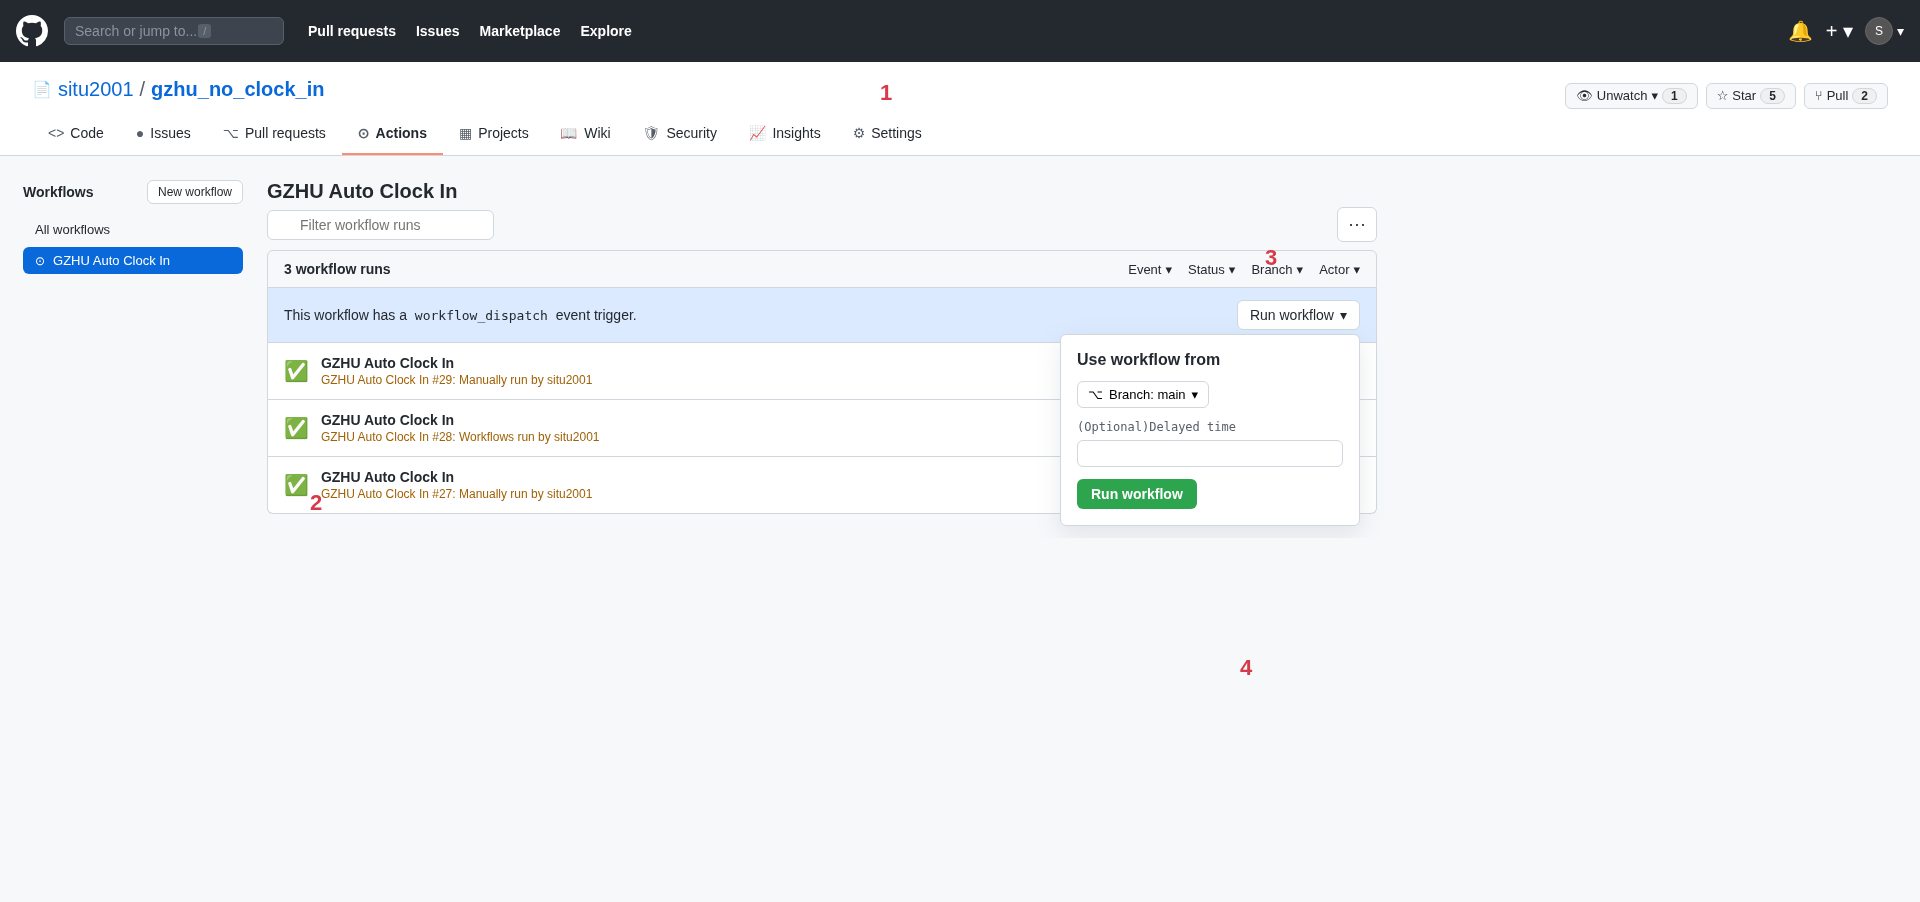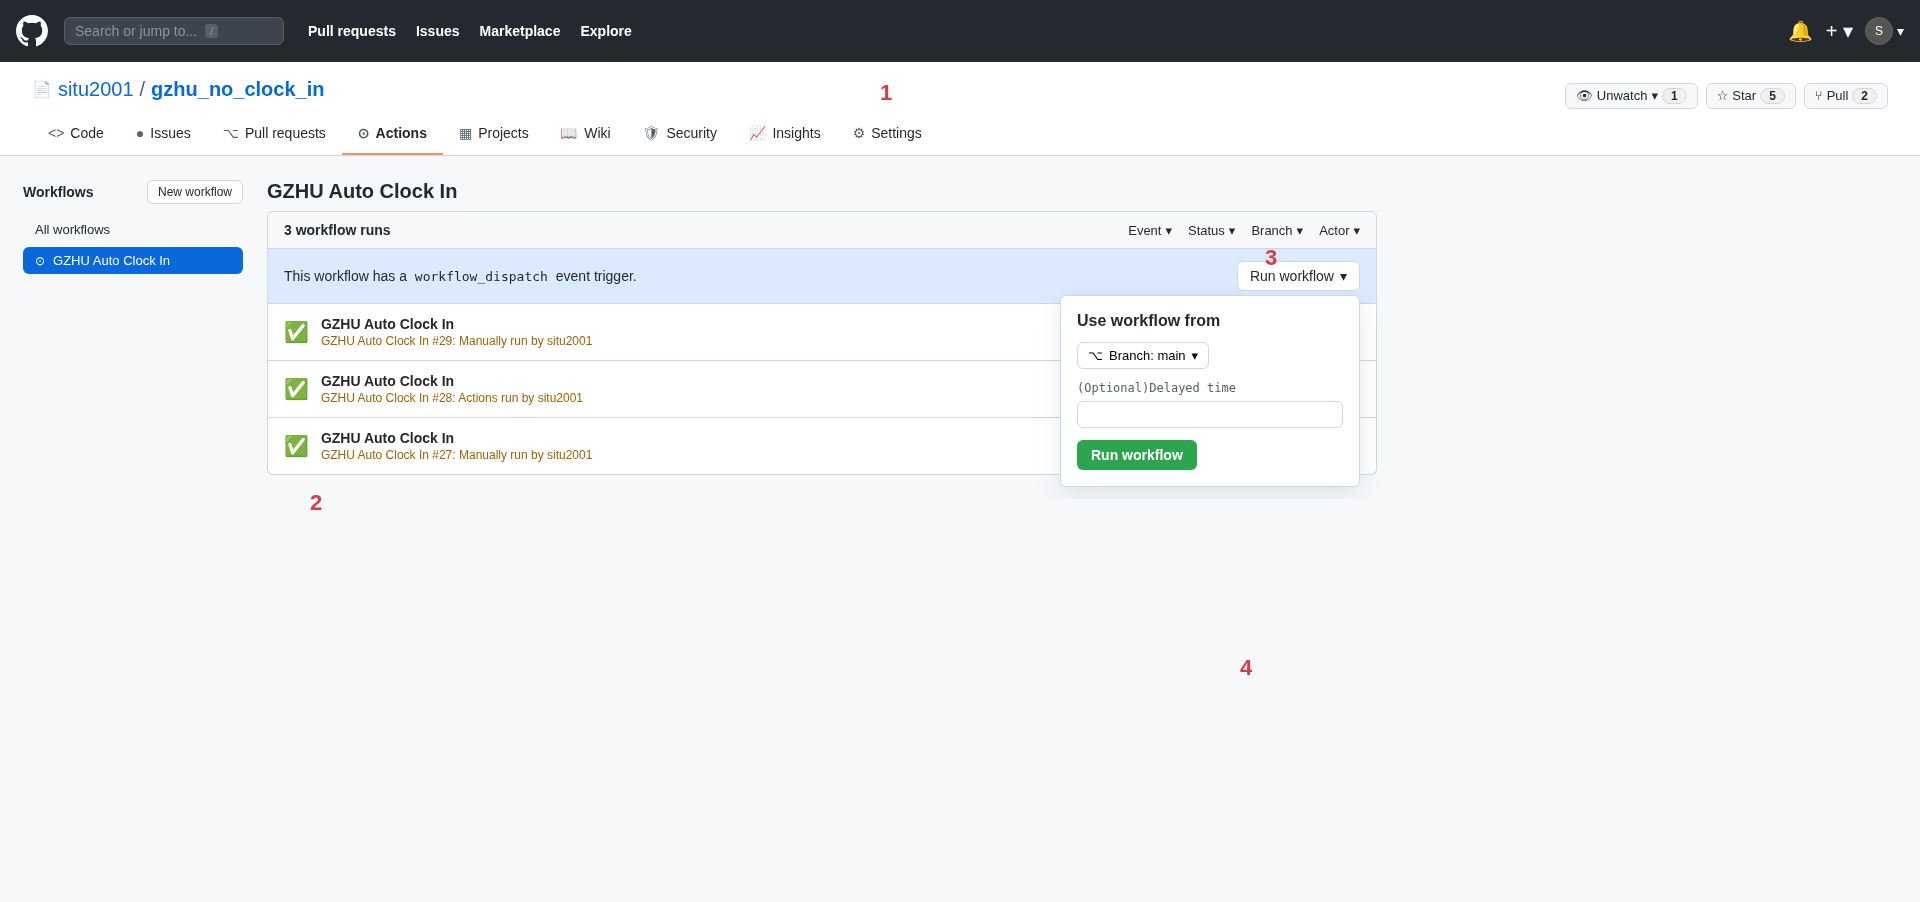--- a/index.html
+++ b/index.html
@@ -17,21 +17,21 @@
     }
     .top-nav .logo { width: 32px; height: 32px; flex-shrink: 0; }
     .search-box {
       display: flex; align-items: center;
       background: #3d444d;
       border: 1px solid #57606a;
       border-radius: 6px;
       padding: 5px 10px;
       color: #8b949e;
       width: 220px;
-      gap: 8px;
+      gap: 1px;
       font-size: 14px;
     }
     .search-box .slash-badge {
       background: #57606a;
       border-radius: 3px;
       padding: 1px 5px;
       font-size: 11px;
       color: #8b949e;
     }
     .nav-links { display: flex; gap: 20px; align-items: center; margin-left: 8px; }
@@ -335,20 +335,27 @@
     <a class="sidebar-link">All workflows</a>
     <a class="sidebar-link active">
       <span style="font-size:12px;">⊙</span>
       <span>GZHU Auto Clock In</span>
     </a>
   </div>
 
   <div class="workflow-area">
     <div class="workflow-title">GZHU Auto Clock In</div>
 
+    <div class="filter-bar">
+      <div class="filter-input-wrap">
+        <span class="filter-icon">🔍</span>
+        <input class="filter-input" type="text" placeholder="Filter workflow runs" style="">
+      </div>
+      <button class="filter-more-btn">···</button>
+    </div>
 
     <div class="runs-table-header">
       <span class="runs-count">3 workflow runs</span>
       <div class="runs-filters">
         <button class="runs-filter-btn">
           <span>Event</span>
           <span>▾</span>
         </button>
         <button class="runs-filter-btn">
           <span>Status</span>
@@ -395,21 +402,21 @@
       <span class="run-status-icon">✅</span>
       <div class="run-info">
         <div class="run-name">GZHU Auto Clock In</div>
         <div class="run-sub">GZHU Auto Clock In #29: Manually run by situ2001</div>
       </div>
     </div>
     <div class="run-item">
       <span class="run-status-icon">✅</span>
       <div class="run-info">
         <div class="run-name">GZHU Auto Clock In</div>
-        <div class="run-sub">GZHU Auto Clock In #28: Actions run by situ2001</div>
+        <div class="run-sub">GZHU Auto Clock In #28: Workflows run by situ2001</div>
       </div>
     </div>
     <div class="run-item">
       <span class="run-status-icon">✅</span>
       <div class="run-info">
         <div class="run-name">GZHU Auto Clock In</div>
         <div class="run-sub">GZHU Auto Clock In #27: Manually run by situ2001</div>
       </div>
       <div class="run-meta">
         <span>🕐</span>

